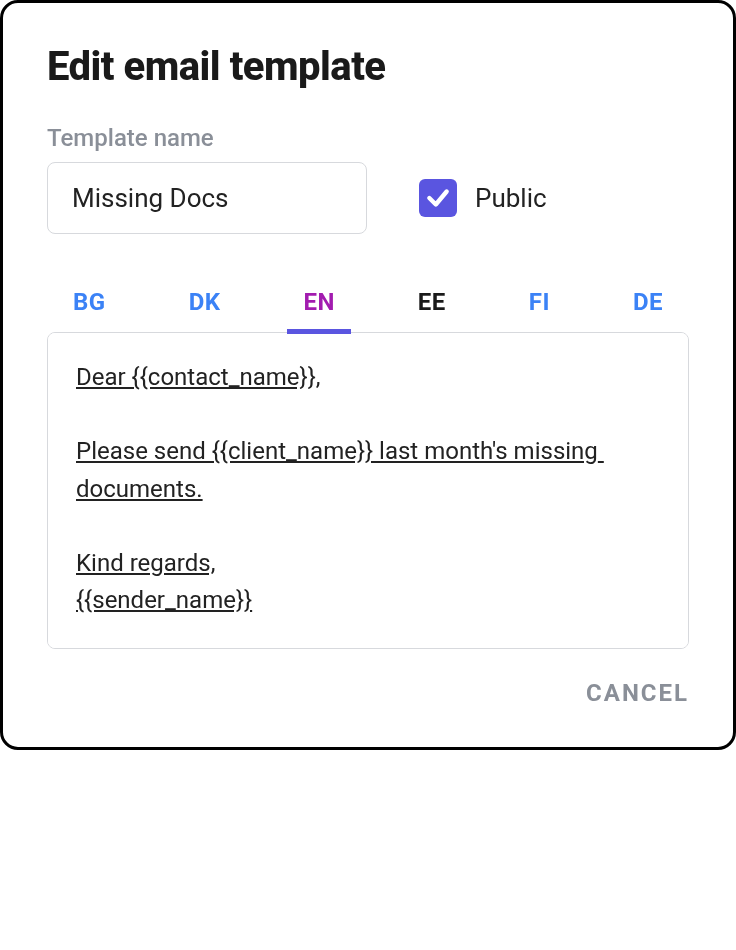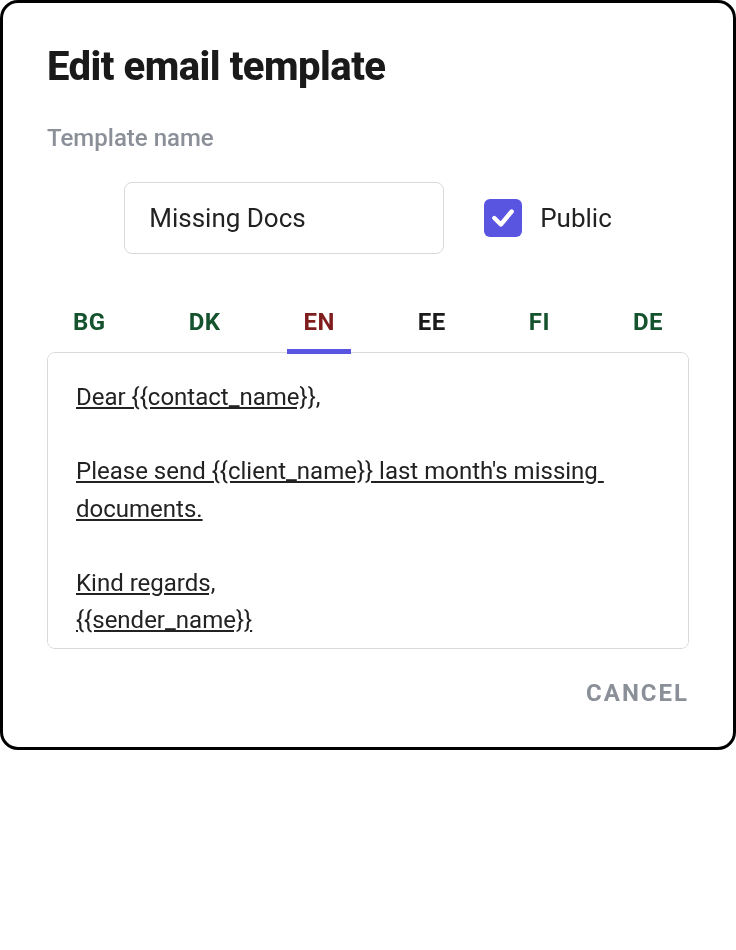--- a/index.html
+++ b/index.html
@@ -26,28 +26,27 @@
     font-size: 40px;
     font-weight: 800;
     color: #1a1a1a;
     letter-spacing: -0.5px;
     margin-bottom: 34px;
   }
   .field-label {
     font-size: 24px;
     color: #8a8f98;
     font-weight: 500;
-    margin-bottom: 30px;
+    margin-bottom: 10px;
   }
   .row {
     display: flex;
     align-items: center;
-    gap: 40px;
+    gap: 52px;
     margin-bottom: 44px;
-    justify-content: center;
   }
   .text-input {
     border: 1px solid #d7d9dd;
     border-radius: 8px;
     padding: 20px 24px;
     font-size: 26px;
     color: #222;
     width: 320px;
     outline: none;
     font-family: inherit;
@@ -82,28 +81,28 @@
   }
   .tabs {
     display: flex;
     justify-content: space-between;
     padding: 0 10px;
     margin-bottom: 0;
   }
   .tab {
     font-size: 24px;
     font-weight: 700;
-    color: #14532d;
+    color: #3b82f6;
     padding: 10px 16px 16px 16px;
     cursor: pointer;
     position: relative;
     letter-spacing: 0.5px;
   }
   .tab.active {
-    color: #7f1d1d;
+    color: #a21caf;
   }
   .tab.active::after {
     content: "";
     position: absolute;
     left: 0;
     right: 0;
     bottom: -2px;
     height: 5px;
     background: #5a55e0;
   }

